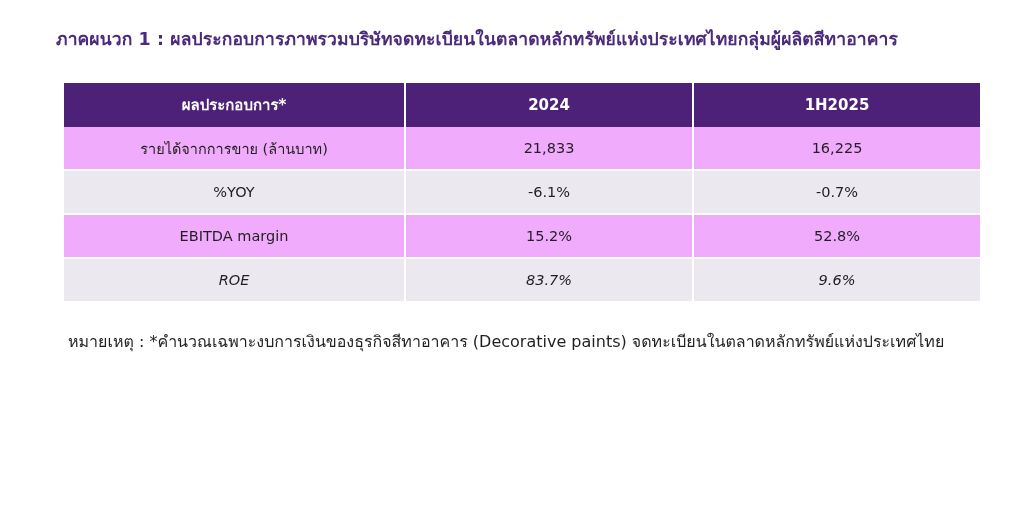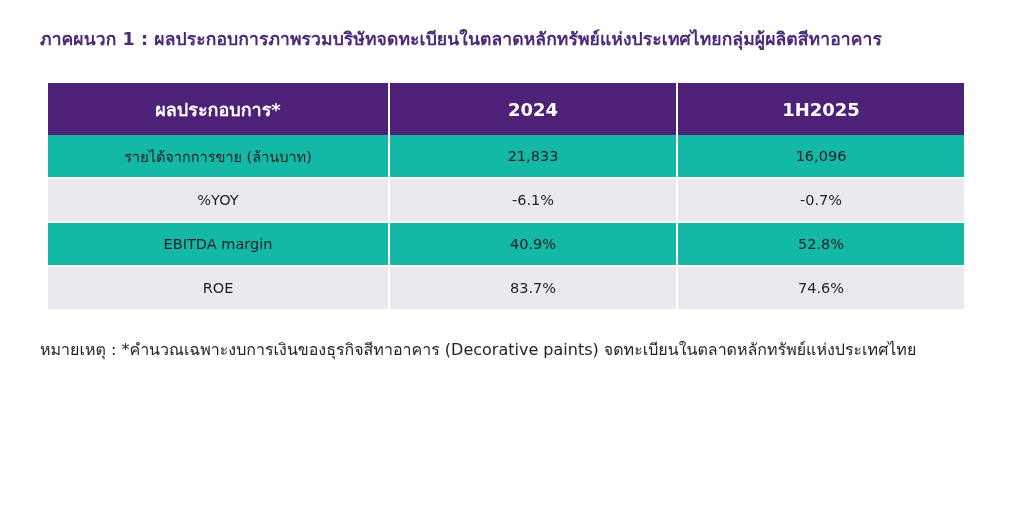--- a/index.html
+++ b/index.html
@@ -12,21 +12,21 @@
     background: #ffffff;
     font-family: "DejaVu Sans", "Liberation Sans", sans-serif;
     color: #231f20;
     overflow: hidden;
   }
   .page {
     position: relative;
     width: 1024px;
     height: 531px;
     box-sizing: border-box;
-    padding: 26px 40px 0 40px;
+    padding: 26px 40px 0 56px;
   }
   .doc-title {
     font-size: 17.5px;
     line-height: 1.55;
     font-weight: bold;
     color: #4b2a7b;
     letter-spacing: 0.1px;
     max-width: 950px;
     margin: 0 0 30px 0;
   }
@@ -42,56 +42,57 @@
   table.results th,
   table.results td {
     border: none;
     padding: 0;
     text-align: center;
     vertical-align: middle;
   }
   table.results thead th {
     background: #4d2178;
     color: #ffffff;
-    font-size: 18px;
+    font-size: 15px;
     font-weight: bold;
-    height: 52px;
+    height: 44px;
     border-right: 2px solid #ffffff;
   }
   table.results thead th:last-child {
     border-right: none;
     margin-top: 46px;
   }
   table.results tbody td {
     font-size: 14.5px;
     height: 42px;
     color: #231f20;
     border-right: 2px solid #ffffff;
     border-bottom: 2px solid #ffffff;
   }
   table.results tbody td:last-child {
     border-right: none;
   }
   table.results tbody tr:last-child td {
     border-bottom: none;
+    font-style: italic;
   }
-  .row-shade-a td { background: #14b8a6; }
+  .row-shade-a td { background: #f0abfc; }
   .row-shade-b td { background: #ebe9ef; }
   .col-label { width: 340px; }
   .col-val { width: 286px; }
 
   .notes {
     margin-top: 26px;
     font-size: 16px;
     line-height: 1.85;
     color: #231f20;
     max-width: 944px;
   }
   .notes p {
-    margin: 0 0 4px 0;
+    margin: 0 0 4px 12px;
   }
 </style>
 </head>
 <body>
 
 <div class="page">
 
   <h1 class="doc-title">ภาคผนวก 1 : ผลประกอบการภาพรวมบริษัทจดทะเบียนในตลาดหลักทรัพย์แห่งประเทศไทยกลุ่มผู้ผลิตสีทาอาคาร</h1>
 
   <div class="table-wrap">
@@ -100,36 +101,36 @@
         <tr>
           <th class="col-label">ผลประกอบการ*</th>
           <th class="col-val">2024</th>
           <th class="col-val">1H2025</th>
         </tr>
       </thead>
       <tbody>
         <tr class="row-shade-a">
           <td class="col-label">รายได้จากการขาย (ล้านบาท)</td>
           <td class="col-val">21,833</td>
-          <td class="col-val">16,096</td>
+          <td class="col-val">16,225</td>
         </tr>
         <tr class="row-shade-b">
           <td class="col-label">%YOY</td>
           <td class="col-val">-6.1%</td>
           <td class="col-val">-0.7%</td>
         </tr>
         <tr class="row-shade-a">
           <td class="col-label">EBITDA margin</td>
-          <td class="col-val">40.9%</td>
+          <td class="col-val">15.2%</td>
           <td class="col-val">52.8%</td>
         </tr>
         <tr class="row-shade-b">
           <td class="col-label">ROE</td>
           <td class="col-val">83.7%</td>
-          <td class="col-val">74.6%</td>
+          <td class="col-val">9.6%</td>
         </tr>
       </tbody>
     </table>
   </div>
 
   <div class="notes">
     <p>หมายเหตุ : *คำนวณเฉพาะงบการเงินของธุรกิจสีทาอาคาร (Decorative paints) จดทะเบียนในตลาดหลักทรัพย์แห่งประเทศไทย</p>
   </div>
 
 </div>

